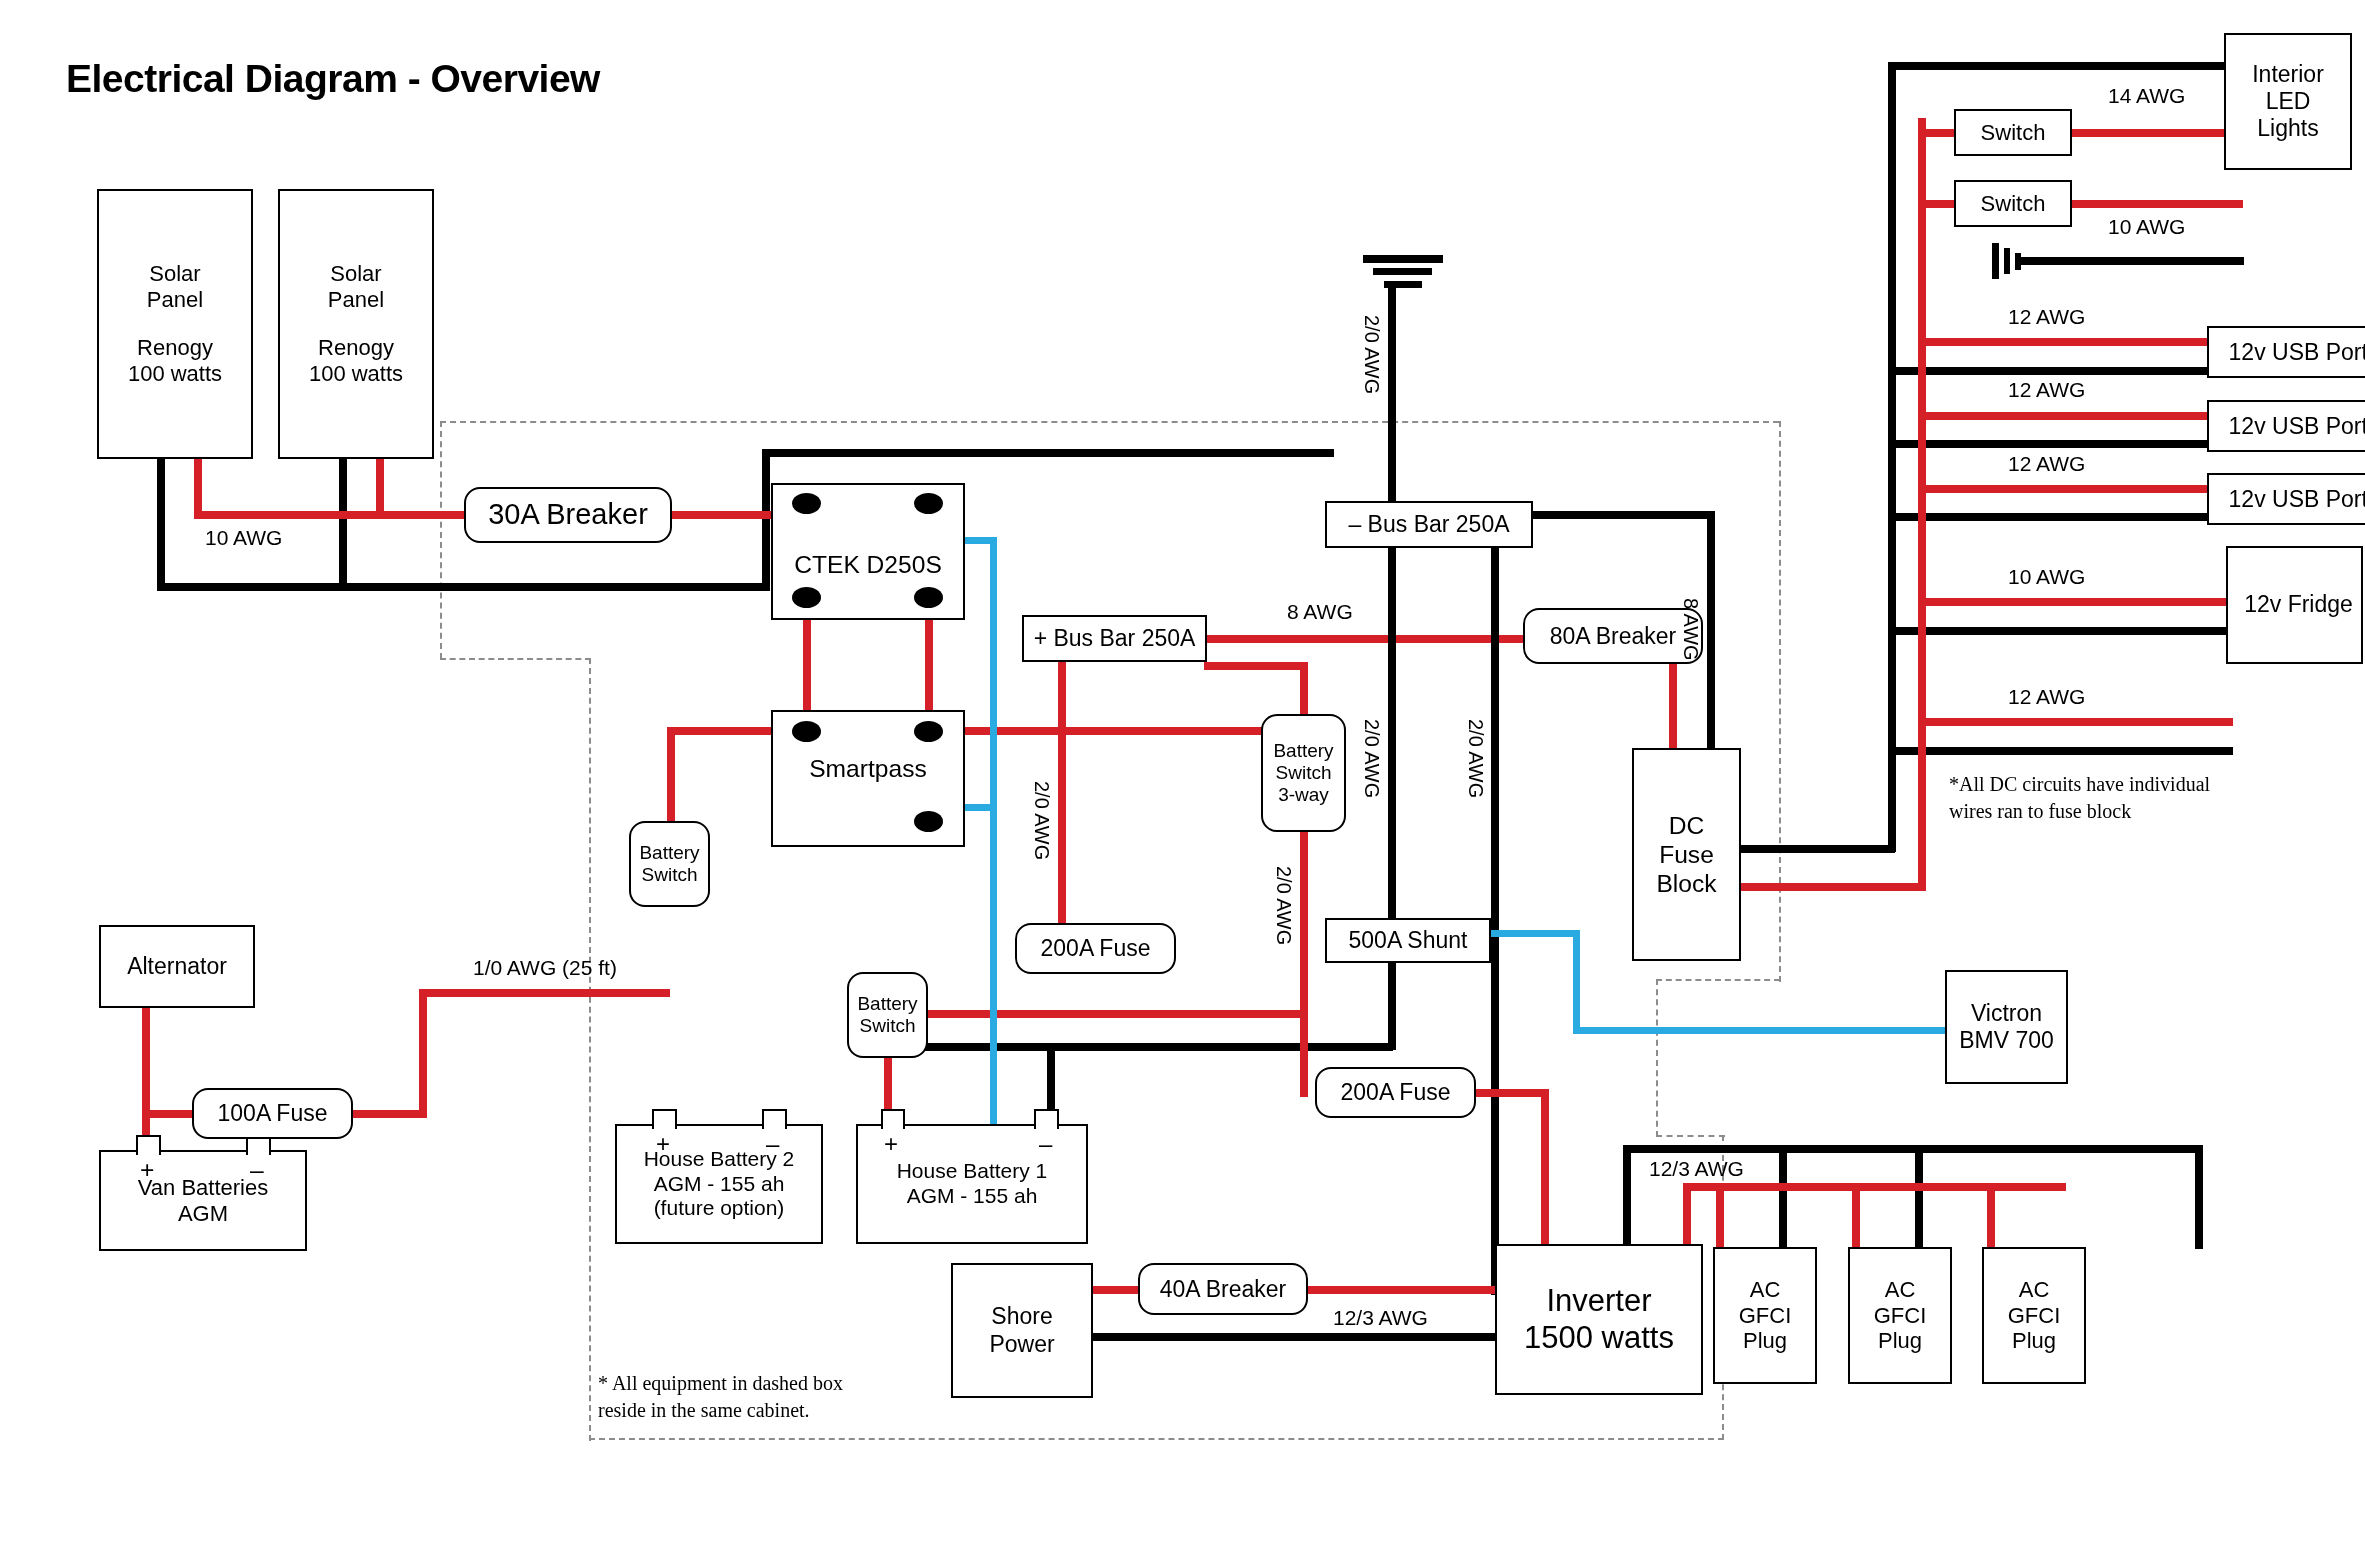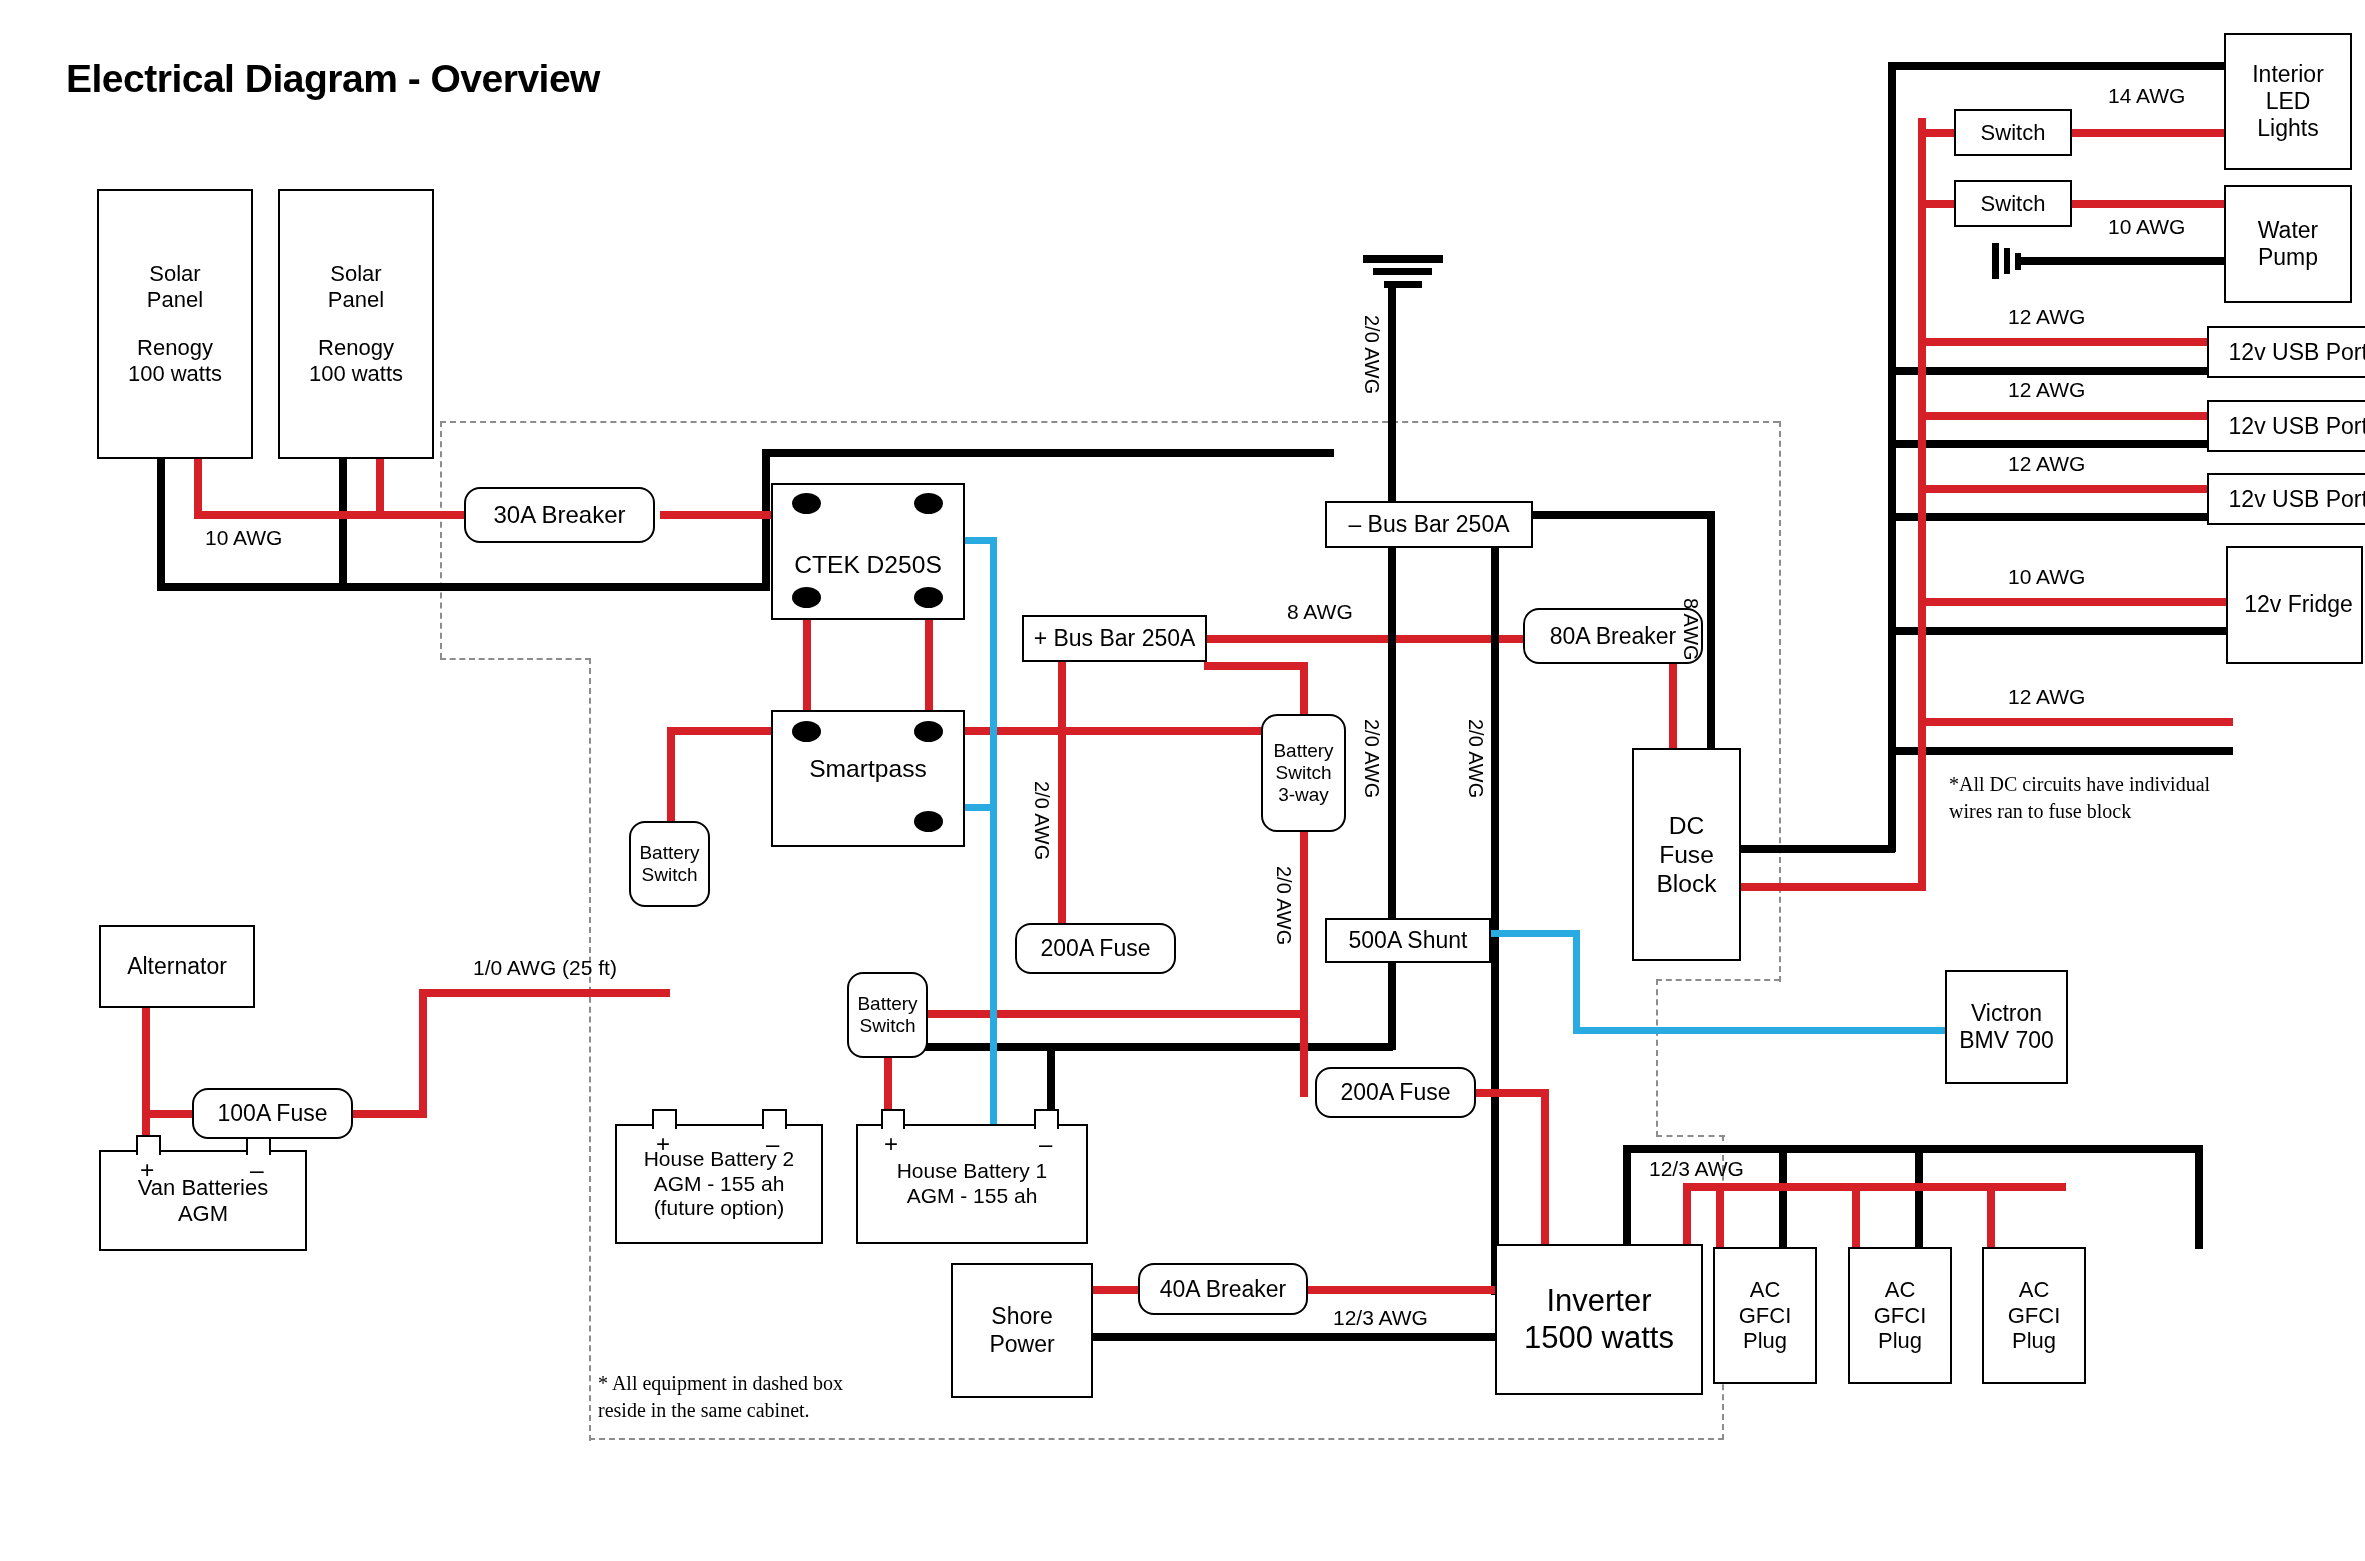--- a/index.html
+++ b/index.html
@@ -107,21 +107,21 @@
   <div class="w blk" style="left:157px;top:583px;width:613px;height:7.6px;"></div>
   <div class="w blk" style="left:762px;top:449px;width:7.6px;height:142px;"></div>
   <div class="w blk" style="left:762px;top:449px;width:572px;height:7.6px;"></div>
 
   <div class="w red" style="left:194px;top:456px;width:7.6px;height:59px;"></div>
   <div class="w red" style="left:376px;top:456px;width:7.6px;height:59px;"></div>
   <div class="w red" style="left:194px;top:511px;width:270px;height:7.6px;"></div>
 
   <div class="lab" style="left:205px;top:526px;font-size:21px;">10 AWG</div>
 
-  <div class="pill" style="left:464px;top:487px;width:191px;height:56px;font-size:24px;">
+  <div class="pill" style="left:464px;top:487px;width:208px;height:56px;font-size:29px;">
     <div>30A Breaker</div>
   </div>
   <div class="w red" style="left:660px;top:511px;width:114px;height:7.6px;"></div>
 
   <div class="box" style="left:771px;top:483px;width:194px;height:137px;font-size:24.6px;">
     <div style="height:25.5px;"></div>
     <div>CTEK D250S</div>
   </div>
   <div class="dot" style="left:792px;top:493px;width:29px;height:21px;"></div>
   <div class="dot" style="left:914px;top:493px;width:29px;height:21px;"></div>
@@ -370,24 +370,20 @@
   <div class="w red z" style="left:1918px;top:200px;width:43px;height:7.6px;"></div>
   <div class="w red z" style="left:2068px;top:200px;width:175px;height:7.6px;"></div>
   <div class="lab" style="left:2108px;top:215px;font-size:21px;">10 AWG</div>
 
   <div class="gnd" style="left:1992px;top:243px;width:43px;height:36px;">
     <div class="bar" style="left:0px;top:0px;width:6.6px;height:36px;"></div>
     <div class="bar" style="left:12px;top:4.7px;width:6.2px;height:26.5px;"></div>
     <div class="bar" style="left:23px;top:9.5px;width:6.2px;height:17px;"></div>
   </div>
   <div class="w blk z" style="left:2015px;top:257px;width:229px;height:7.6px;"></div>
-  <div class="box" style="left:2224px;top:185px;width:128px;height:118px;font-size:23px;">
-    <div>Water</div>
-    <div>Pump</div>
-  </div>
 
   <div class="w red z" style="left:1918px;top:338px;width:296px;height:7.6px;"></div>
   <div class="w blk z" style="left:1888px;top:367px;width:326px;height:7.6px;"></div>
   <div class="lab" style="left:2008px;top:305px;font-size:21px;">12 AWG</div>
   <div class="flatbox" style="left:2207px;top:326px;width:194px;height:52px;font-size:23px;">
     <div>12v USB Ports</div>
   </div>
 
   <div class="w red z" style="left:1918px;top:412px;width:296px;height:7.6px;"></div>
   <div class="w blk z" style="left:1888px;top:440px;width:326px;height:7.6px;"></div>

